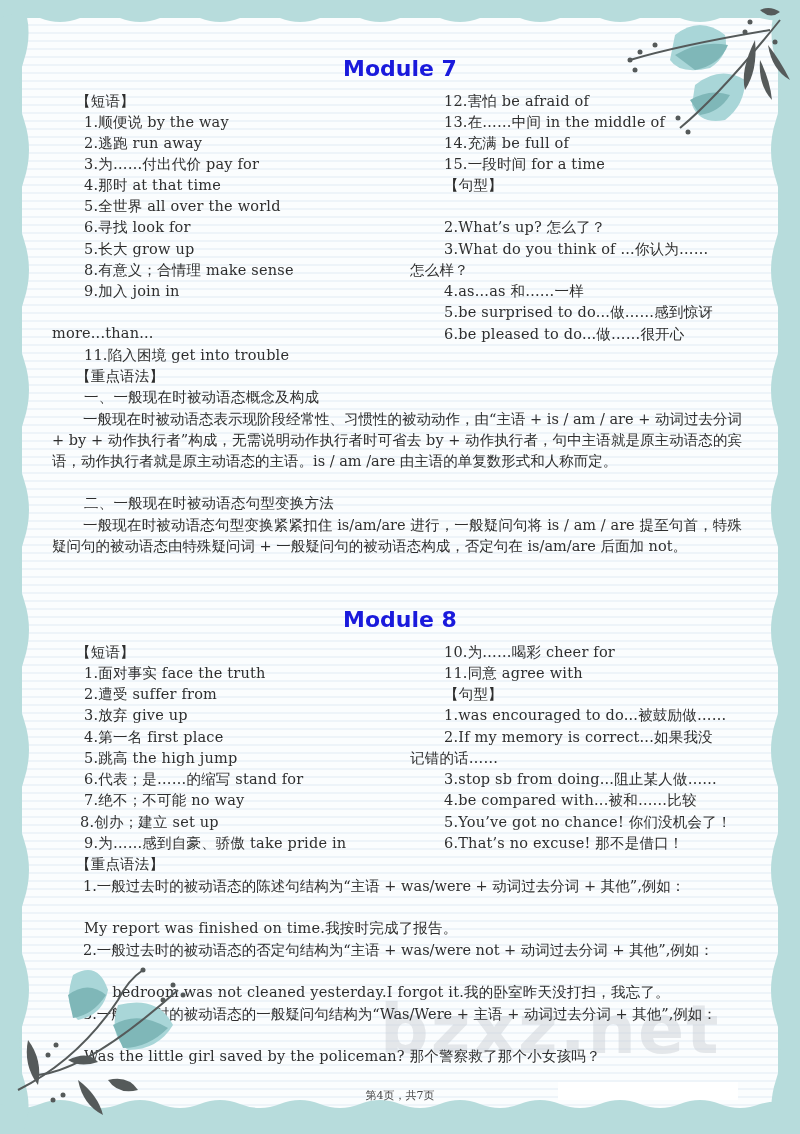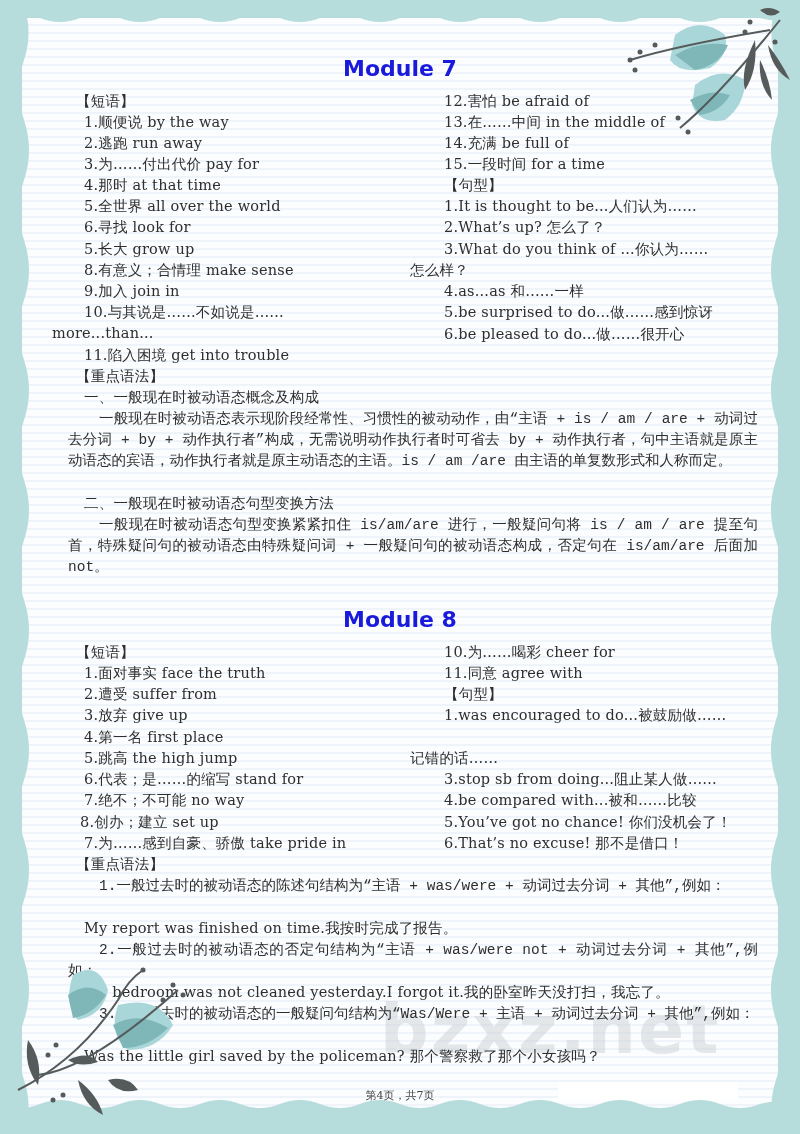--- a/index.html
+++ b/index.html
@@ -19,21 +19,21 @@
   .wave-left, .wave-right { position: absolute; top: 0; width: 24px; height: 1134px; z-index: 2; }
   .wave-left { left: 12px; }
   .wave-right { left: 764px; }
   .content { position: absolute; left: 0; top: 0; width: 796px; height: 1134px; z-index: 3; font-size: 14.5px; padding-left: 33px; }
   .title {
     position: absolute; left: 0; width: 800px; text-align: center;
     font-family: "DejaVu Sans", "Liberation Sans", sans-serif;
     font-weight: bold; font-size: 22px; color: #1a1adc;
   }
   .line { position: absolute; white-space: nowrap; letter-spacing: 0.2px; }
-  .para { position: absolute; left: 68px; width: 690px; line-height: 21.2px; text-indent: 31px; text-align: justify; font-family: Liberation Mono, monospace; }
+  .para { position: absolute; left: 52px; width: 690px; line-height: 21.2px; text-indent: 31px; text-align: justify; }
   .deco { position: absolute; z-index: 4; }
   .watermark {
     position: absolute; left: 380px; top: 990px; z-index: 1;
     font-family: "DejaVu Sans", sans-serif; font-weight: bold; font-size: 68px;
     color: rgba(200, 205, 210, 0.45); letter-spacing: 2px;
   }
   .footer {
     position: absolute; top: 1088px; left: 0; width: 800px; text-align: center;
     font-size: 11px; color: #444; z-index: 3;
   }
@@ -109,30 +109,28 @@
   <div class="line" style="left:76px;top:92px">【短语】</div>
   <div class="line" style="left:84px;top:113px">1.顺便说  by the way</div>
   <div class="line" style="left:84px;top:134px">2.逃跑  run away</div>
   <div class="line" style="left:84px;top:155px">3.为……付出代价   pay for</div>
   <div class="line" style="left:84px;top:176px">4.那时  at that time</div>
   <div class="line" style="left:84px;top:197px">5.全世界  all over the world</div>
   <div class="line" style="left:84px;top:218px">6.寻找  look for</div>
   <div class="line" style="left:84px;top:240px">5.长大  grow up</div>
   <div class="line" style="left:84px;top:261px">8.有意义；合情理 make sense</div>
   <div class="line" style="left:84px;top:282px">9.加入 join in</div>
-  <div class="line" style="left:84px;top:303px">10.与其说是……不如说是……</div>
   <div class="line" style="left:52px;top:325px">more...than...</div>
   <div class="line" style="left:84px;top:346px">11.陷入困境 get into trouble</div>
 
   <div class="line" style="left:444px;top:92px">12.害怕 be afraid of</div>
   <div class="line" style="left:444px;top:113px">13.在……中间 in the middle of</div>
   <div class="line" style="left:444px;top:134px">14.充满 be full of</div>
   <div class="line" style="left:444px;top:155px">15.一段时间  for a time</div>
   <div class="line" style="left:444px;top:176px">【句型】</div>
-  <div class="line" style="left:444px;top:197px">1.It is thought to be...人们认为……</div>
   <div class="line" style="left:444px;top:218px">2.What’s up? 怎么了？</div>
   <div class="line" style="left:444px;top:240px">3.What do you think of ...你认为……</div>
   <div class="line" style="left:410px;top:261px">怎么样？</div>
   <div class="line" style="left:444px;top:282px">4.as...as 和……一样</div>
   <div class="line" style="left:444px;top:303px">5.be surprised to do...做……感到惊讶</div>
   <div class="line" style="left:444px;top:325px">6.be pleased to do...做……很开心</div>
 
   <div class="line" style="left:76px;top:367px">【重点语法】</div>
   <div class="line" style="left:84px;top:388px">一、一般现在时被动语态概念及构成</div>
   <div class="para" style="top:409px">一般现在时被动语态表示现阶段经常性、习惯性的被动动作，由“主语 + is / am / are + 动词过去分词 + by + 动作执行者”构成，无需说明动作执行者时可省去 by + 动作执行者，句中主语就是原主动语态的宾语，动作执行者就是原主动语态的主语。is / am /are 由主语的单复数形式和人称而定。</div>
@@ -143,26 +141,27 @@
 
   <div class="line" style="left:76px;top:643px">【短语】</div>
   <div class="line" style="left:84px;top:664px">1.面对事实   face the truth</div>
   <div class="line" style="left:84px;top:685px">2.遭受  suffer from</div>
   <div class="line" style="left:84px;top:706px">3.放弃  give up</div>
   <div class="line" style="left:84px;top:728px">4.第一名  first place</div>
   <div class="line" style="left:84px;top:749px">5.跳高  the high jump</div>
   <div class="line" style="left:84px;top:770px">6.代表；是……的缩写 stand for</div>
   <div class="line" style="left:84px;top:791px">7.绝不；不可能 no way</div>
   <div class="line" style="left:80px;top:813px">8.创办；建立 set up</div>
-  <div class="line" style="left:84px;top:834px">7.为……感到自豪、骄傲 take pride in</div>
+  <div class="line" style="left:84px;top:834px">9.为……感到自豪、骄傲 take pride in</div>
 
   <div class="line" style="left:444px;top:643px">10.为……喝彩 cheer for</div>
   <div class="line" style="left:444px;top:664px">11.同意 agree with</div>
   <div class="line" style="left:444px;top:685px">【句型】</div>
   <div class="line" style="left:444px;top:706px">1.was encouraged to do...被鼓励做……</div>
+  <div class="line" style="left:444px;top:728px">2.If my memory is correct...如果我没</div>
   <div class="line" style="left:410px;top:749px">记错的话……</div>
   <div class="line" style="left:444px;top:770px">3.stop sb from doing...阻止某人做……</div>
   <div class="line" style="left:444px;top:791px">4.be compared with...被和……比较</div>
   <div class="line" style="left:444px;top:813px">5.You’ve got no chance! 你们没机会了！</div>
   <div class="line" style="left:444px;top:834px">6.That’s no excuse! 那不是借口！</div>
 
   <div class="line" style="left:76px;top:855px">【重点语法】</div>
   <div class="para" style="top:876px">1.一般过去时的被动语态的陈述句结构为“主语 + was/were + 动词过去分词 + 其他”,例如：</div>
   <div class="line" style="left:84px;top:919px">My report was finished on time.我按时完成了报告。</div>
   <div class="para" style="top:940px">2.一般过去时的被动语态的否定句结构为“主语 + was/were not + 动词过去分词 + 其他”,例如：</div>

